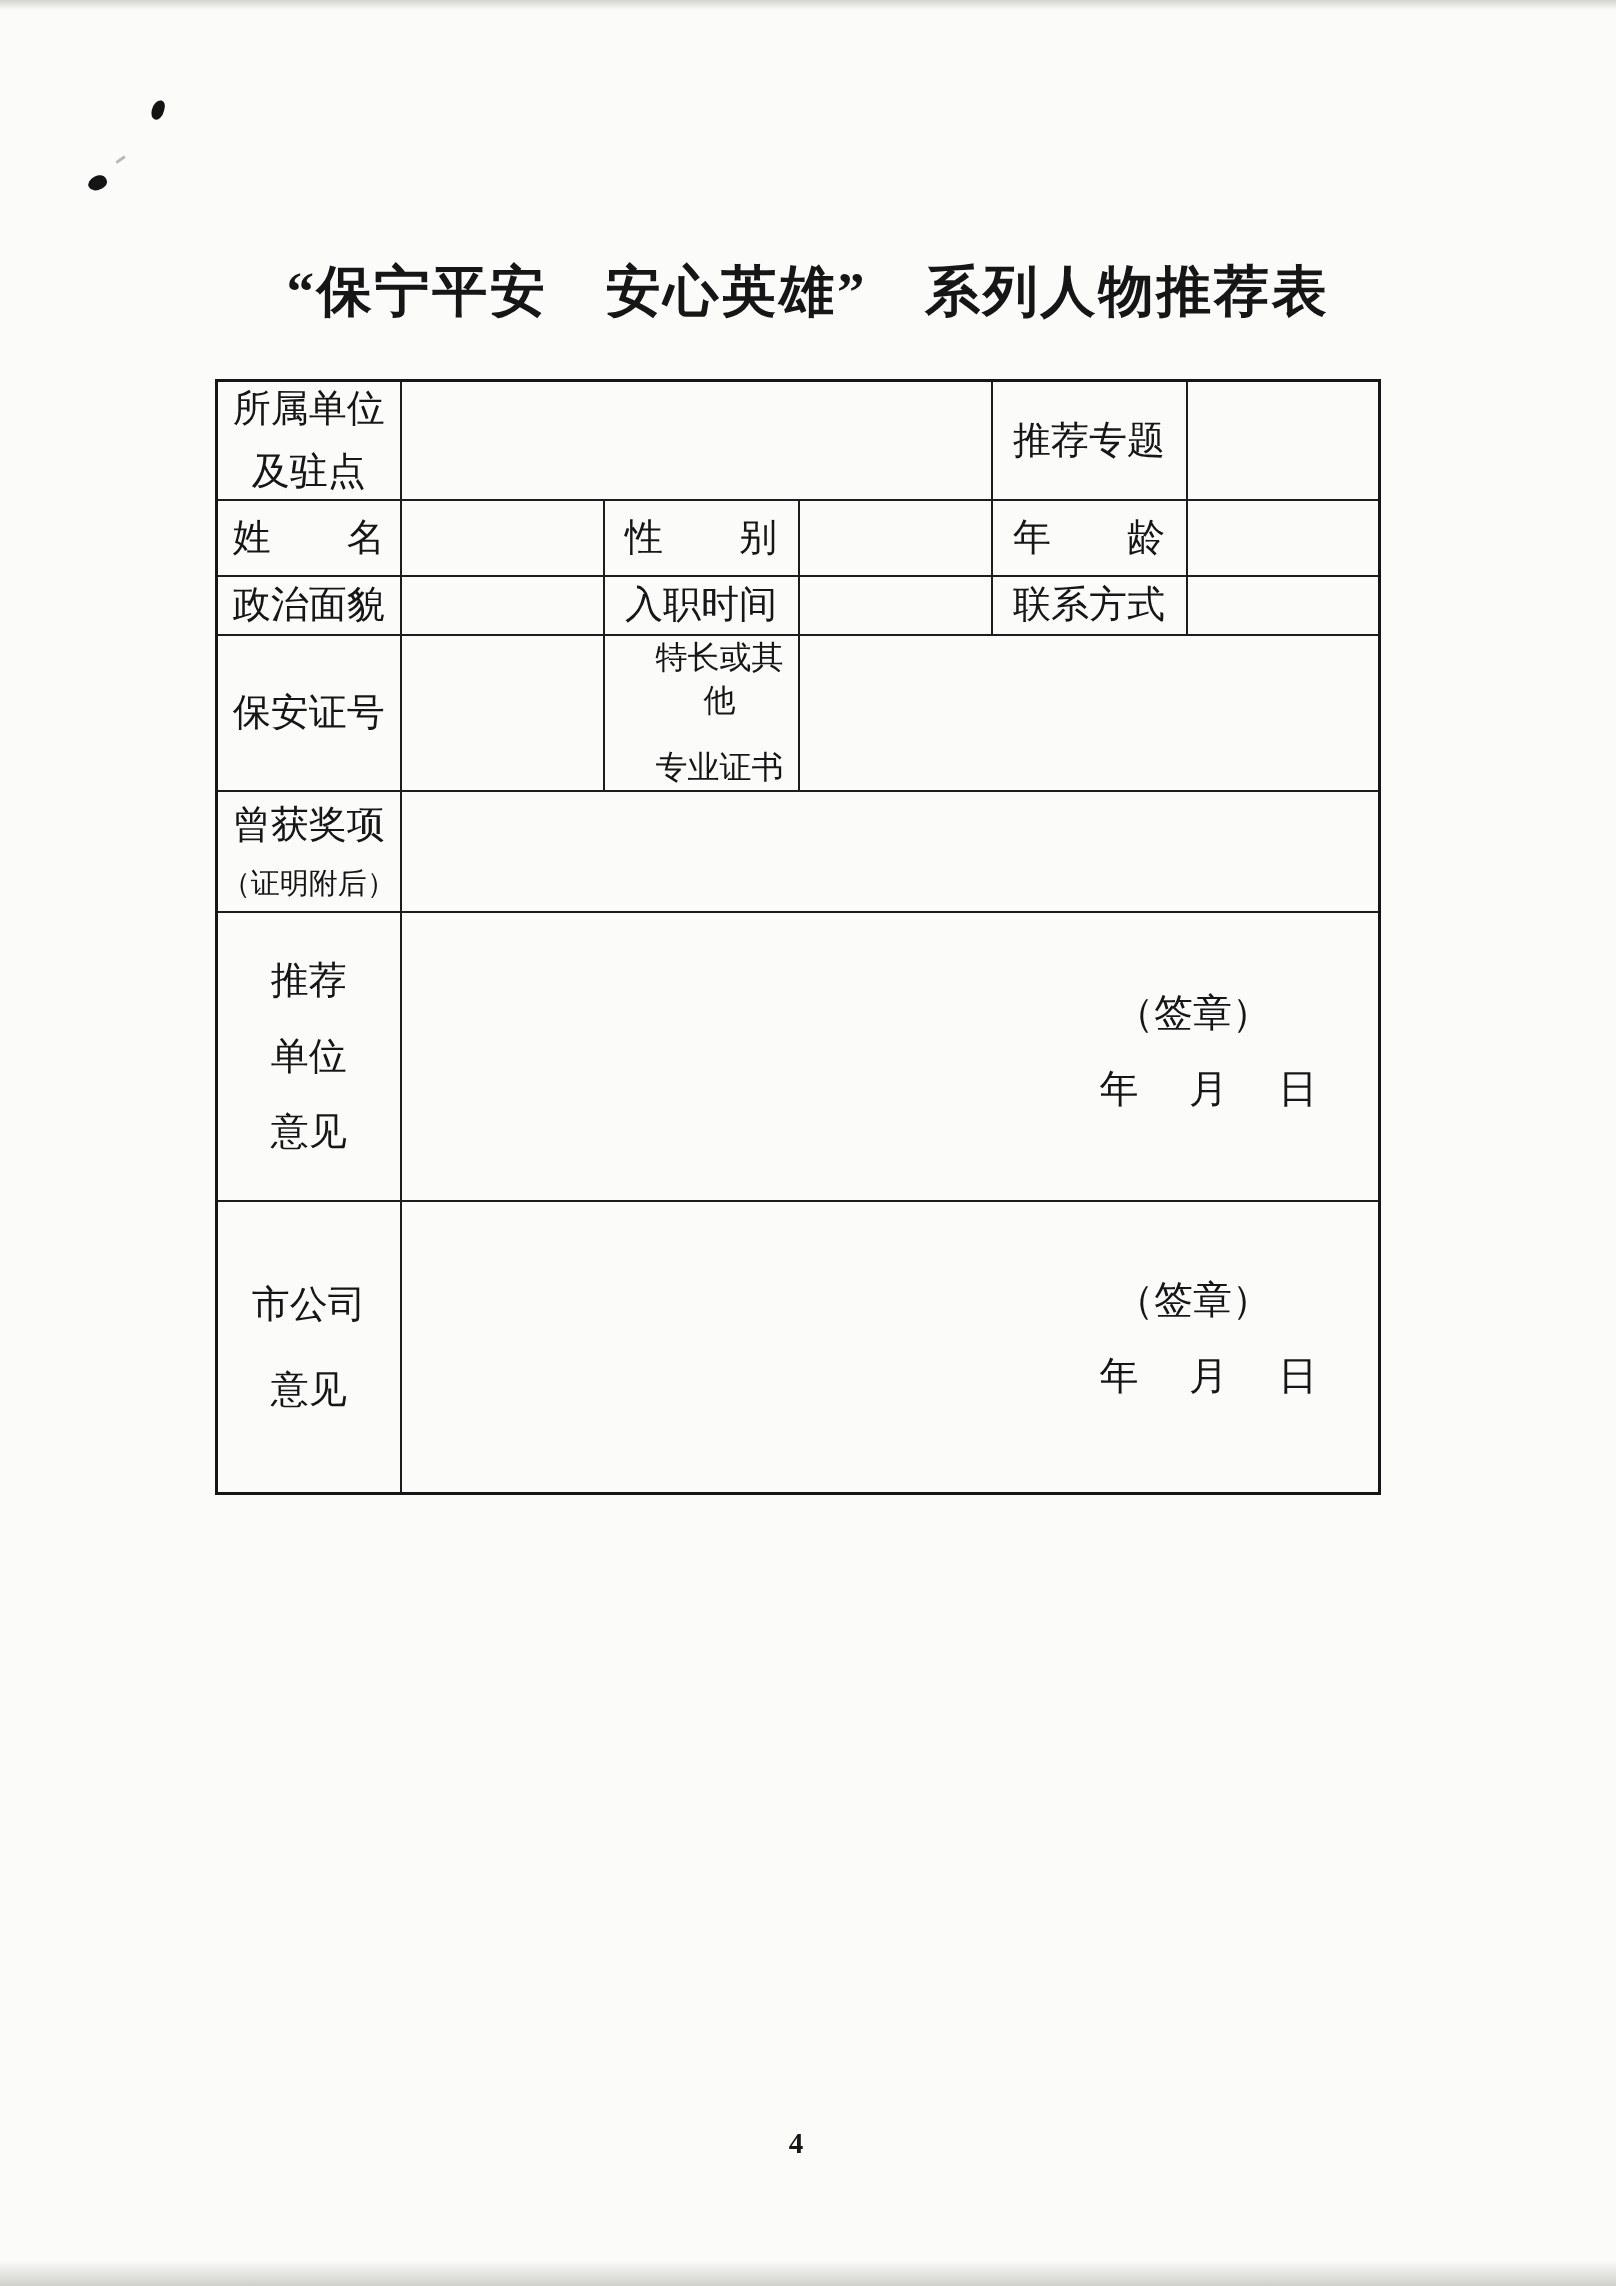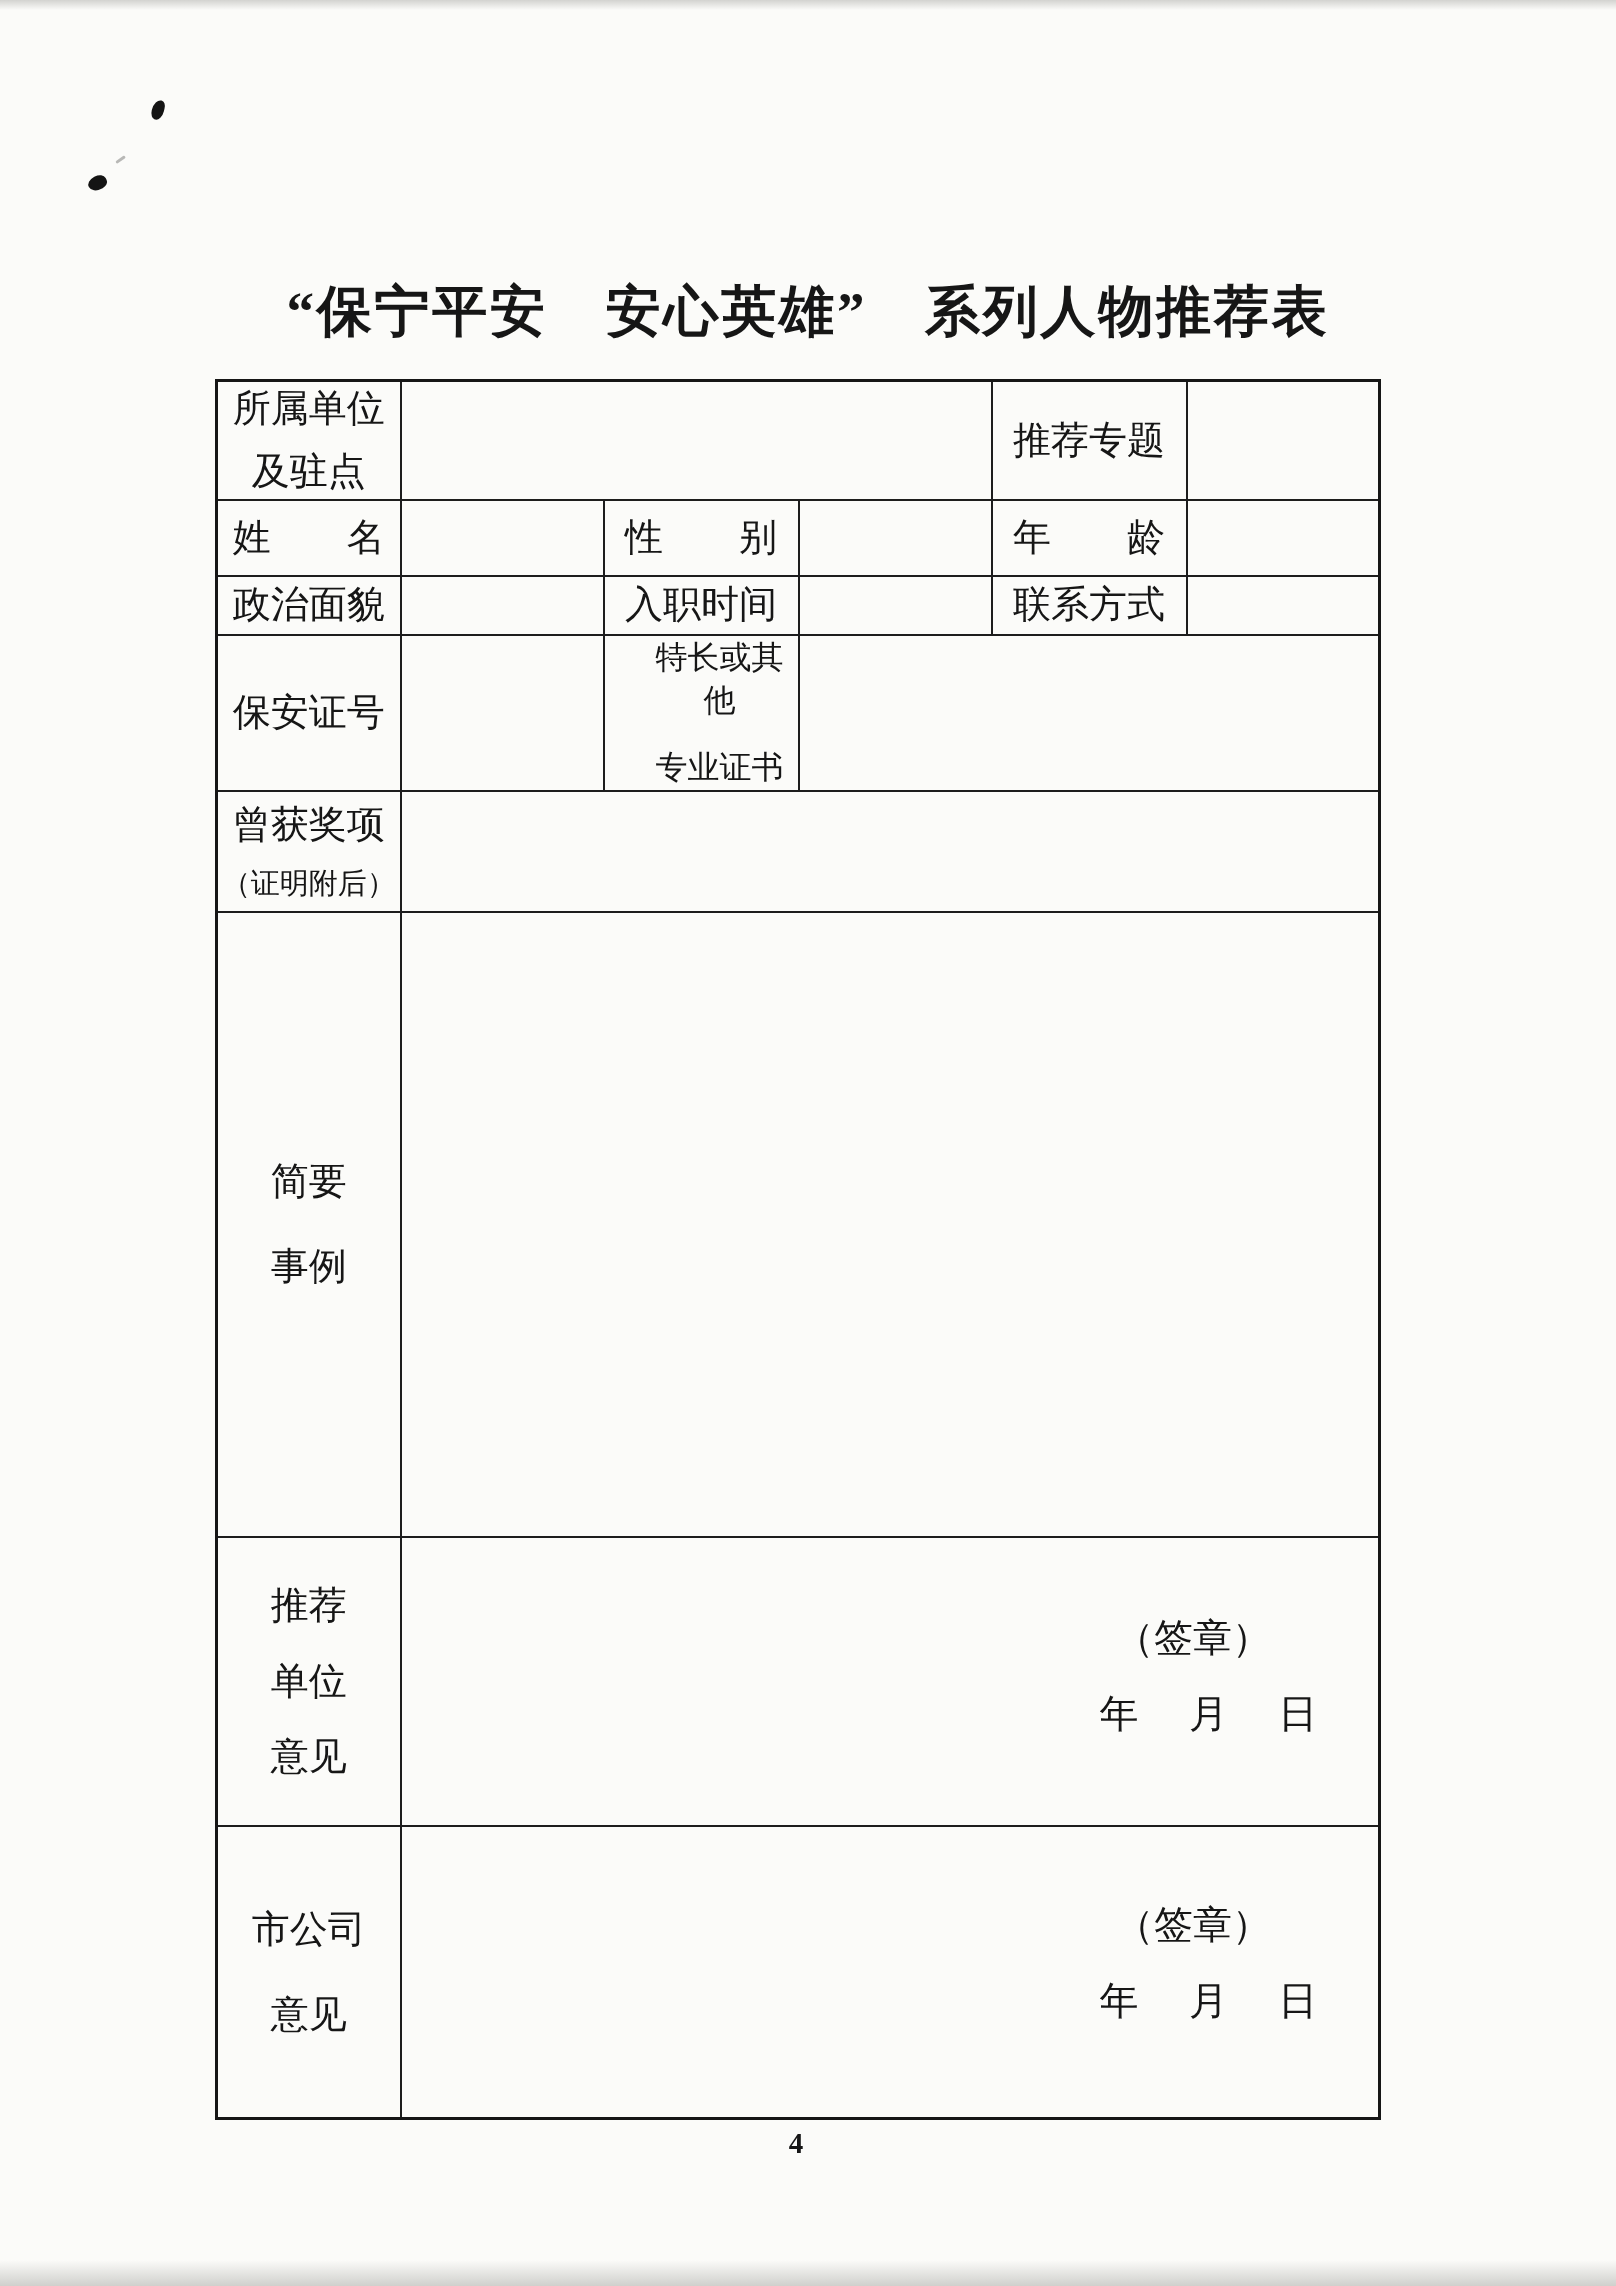--- a/index.html
+++ b/index.html
@@ -23,21 +23,21 @@
   .edge-bottom {
     position:absolute; left:0; bottom:0; width:100%; height:26.5px;
     background:linear-gradient(to top, rgba(165,165,160,0.5), rgba(165,165,160,0));
   }
   .speck { position:absolute; background:#141414; }
   .speck1 { left:152px; top:100px; width:12.3px; height:20px; border-radius:62% 38% 55% 45%; transform:rotate(14deg); }
   .speck2 { left:88px; top:176px; width:19px; height:14px; border-radius:50% 50% 42% 58%; transform:rotate(-28deg); }
   .speck3 { left:115px; top:158px; width:11.4px; height:2.8px; background:rgba(130,130,128,0.55); transform:rotate(-35deg); border-radius:1.9px; }
 
   .title {
-    position:absolute; top:275px; left:0; width:100%;
+    position:absolute; top:255px; left:0; width:100%;
     text-align:center;
     font-size:55px; font-weight:bold; letter-spacing:2.8px;
     white-space:nowrap;
   }
 
   table.form {
     position:absolute; left:215px; top:379px;
     width:1162px;
     border-collapse:collapse;
     table-layout:fixed;
@@ -158,27 +158,20 @@
       </tr>
 
       <tr class="r5">
         <td class="awards thickb">
           <span class="lbl-line">曾获奖项</span>
           <span class="lbl-line">（证明附后）</span>
         </td>
         <td colspan="5" class="thickb"></td>
       </tr>
 
-      <tr class="r6">
-        <td class="gap-lg thickb">
-          <span class="lbl-line">简要</span>
-          <span class="lbl-line">事例</span>
-        </td>
-        <td colspan="5" class="thickb"></td>
-      </tr>
 
       <tr class="r7">
         <td class="gap-md thickb">
           <span class="lbl-line">推荐</span>
           <span class="lbl-line">单位</span>
           <span class="lbl-line">意见</span>
         </td>
         <td colspan="5" class="sig-cell thickb">
           <div class="sig-box">
             <div class="sign-line">（签章）</div>

